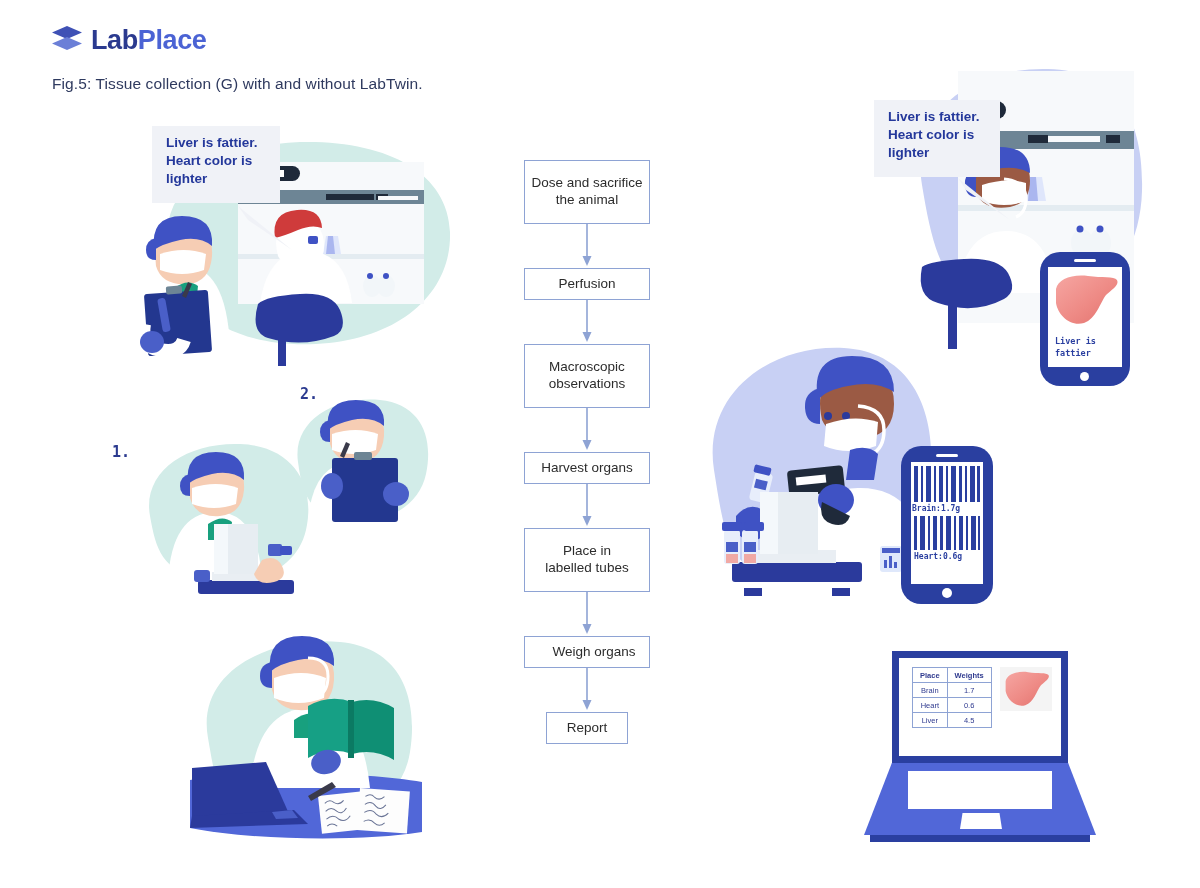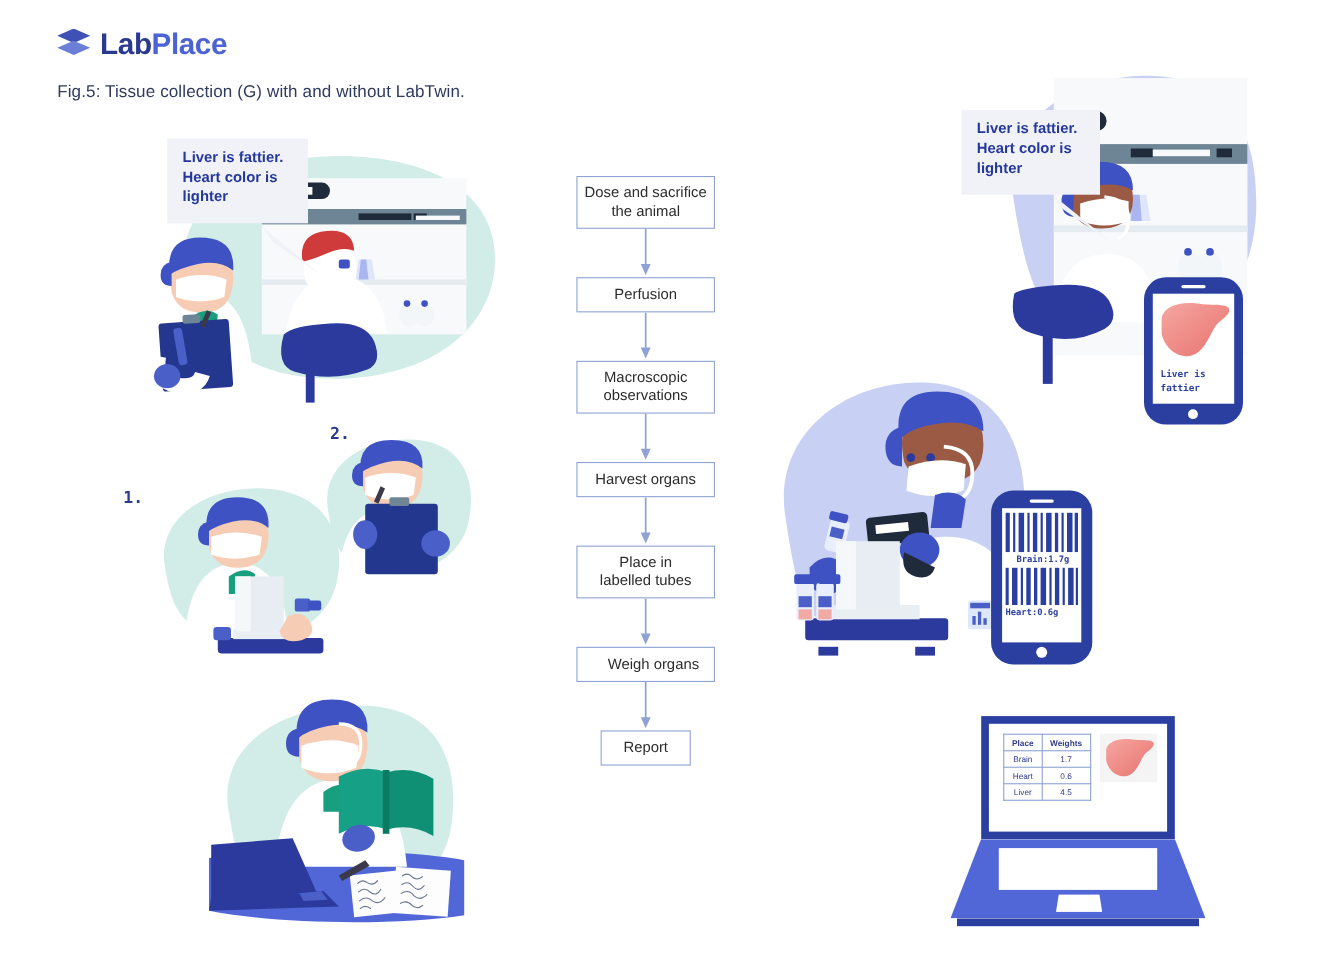--- a/index.html
+++ b/index.html
@@ -27,21 +27,21 @@
   #caption{left:52px;top:75px;font-size:15.5px;color:#2f3a5f;letter-spacing:.1px;}
 
   
   #flow{left:524px;top:160px;width:126px;}
   .fbox{
     border:1px solid #8ea3d4;background:#fff;color:#2c2c2c;
     font-size:13.5px;line-height:1.25;text-align:center;
     display:flex;align-items:center;justify-content:center;
     box-sizing:border-box;width:126px;
   }
-  .fbox.two{height:48px;}
+  .fbox.two{height:64px;}
   .fbox.one{height:32px;}
   .fbox.narrow{width:82px;margin:0 auto;}
   .arrow{width:126px;height:44px;display:flex;justify-content:center;align-items:center;}
   .arrow svg{display:block;}
 
   
   .bubble{
     background:#f0f2f7;color:#24389b;font-weight:bold;font-size:13.5px;
     line-height:1.35;padding:8px 14px 14px 14px;box-sizing:border-box;
     white-space:pre-line;
@@ -393,21 +393,21 @@
           <rect x="20" y="0" width="2" height="36"></rect>
         <rect x="25" y="0" width="4" height="36"></rect>
           <rect x="32" y="0" width="2" height="36"></rect>
         <rect x="37" y="0" width="5" height="36"></rect>
           <rect x="45" y="0" width="3" height="36"></rect>
         <rect x="51" y="0" width="2" height="36"></rect>
           <rect x="56" y="0" width="5" height="36"></rect>
         <rect x="63" y="0" width="3" height="36"></rect>
       </g>
     </svg>
-    <div class="mono" style="font-size:8px;padding:2px 0 1px 13px;">Brain:1.7g</div>
+    <div class="mono" style="font-size:8px;padding:2px 0 1px 1px;">Brain:1.7g</div>
     <svg width="66" height="34" viewBox="0 0 66 34" style="display:block;margin:2px auto 0;">
       <g fill="#2a3fa0">
         <rect x="0" y="0" width="3" height="34"></rect>
           <rect x="6" y="0" width="5" height="34"></rect>
         <rect x="14" y="0" width="2" height="34"></rect>
           <rect x="19" y="0" width="4" height="34"></rect>
         <rect x="26" y="0" width="3" height="34"></rect>
           <rect x="32" y="0" width="5" height="34"></rect>
         <rect x="40" y="0" width="2" height="34"></rect>
           <rect x="45" y="0" width="4" height="34"></rect>

